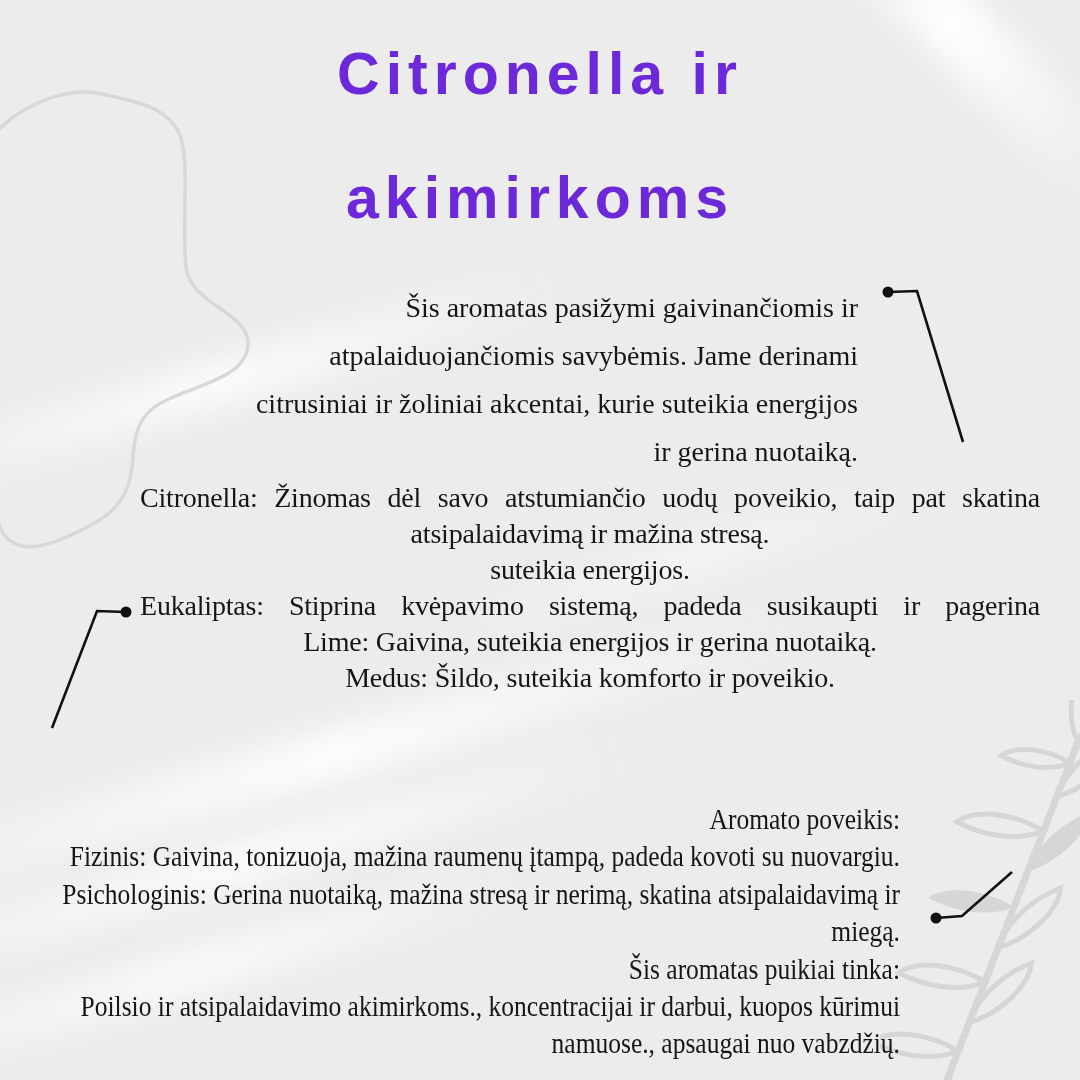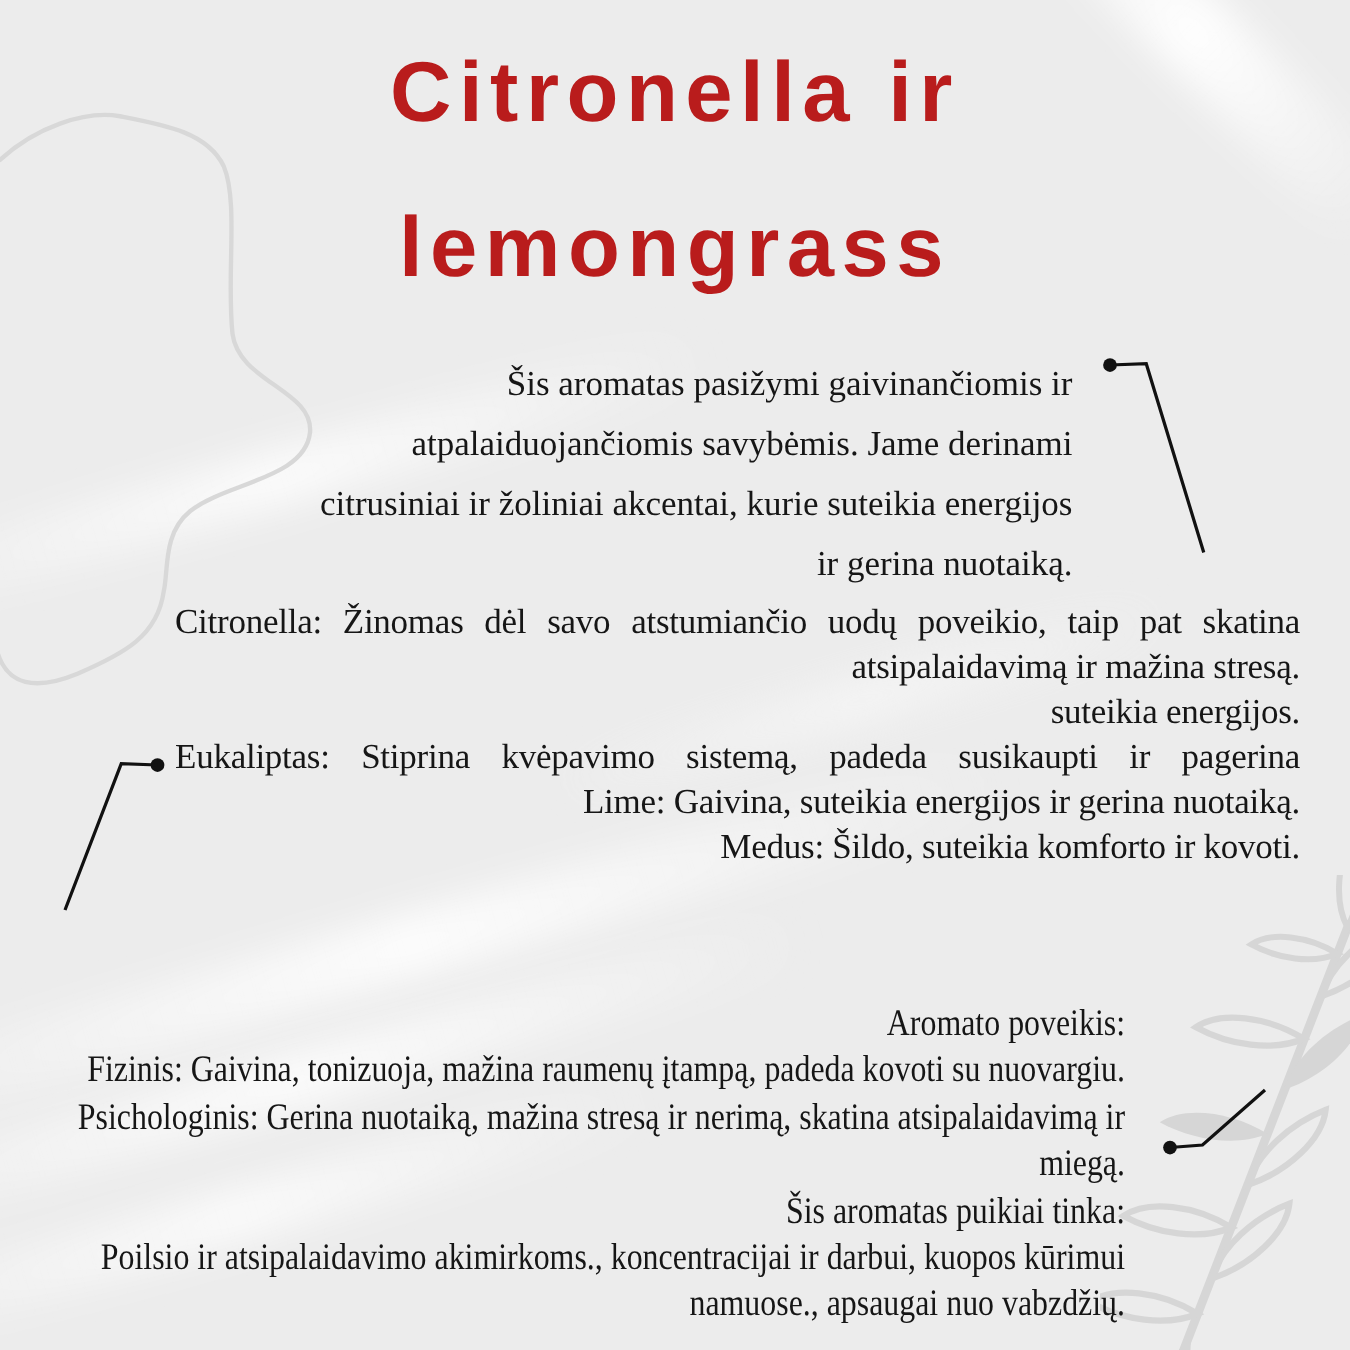--- a/index.html
+++ b/index.html
@@ -21,29 +21,29 @@
   .s5{width:700px;height:44px;left:-160px;top:950px;transform:rotate(-16deg);
       background:linear-gradient(90deg,rgba(255,255,255,0),rgba(255,255,255,.75),rgba(255,255,255,0));}
   .s6{width:520px;height:40px;left:430px;top:540px;transform:rotate(-16deg);opacity:.6;
       background:linear-gradient(90deg,rgba(255,255,255,0),rgba(255,255,255,.7),rgba(255,255,255,0));}
 
   .decor-svg{position:absolute;pointer-events:none;}
 
   .title{
     position:absolute;top:12px;left:0;width:1080px;
     text-align:center;font-family:"Liberation Sans",sans-serif;
-    font-weight:700;font-size:68px;line-height:124px;letter-spacing:6px;
-    color:#b91c1c;
+    font-weight:700;font-size:59px;line-height:124px;letter-spacing:6px;
+    color:#6d28d9;
   }
 
   .intro{position:absolute;top:284px;right:222px;width:1000px;font-size:28px;line-height:48px;}
   .intro .line{text-align:right;white-space:nowrap;}
 
   .ingredients{position:absolute;top:480px;left:140px;width:900px;font-size:28px;line-height:36px;letter-spacing:-0.2px;}
-  .ing-line{text-align:right;}
+  .ing-line{text-align:center;}
   .ing-line.just{text-align:justify;text-align-last:justify;}
 
   .bottom-block{position:absolute;top:800px;right:180px;width:1000px;font-size:30px;}
   .cond-line{
     line-height:37.4px;text-align:right;white-space:nowrap;
     transform:scaleX(0.85);transform-origin:100% 50%;
   }
 
   .callouts{position:absolute;left:0;top:0;width:1080px;height:1080px;pointer-events:none;}
 </style>
@@ -83,37 +83,37 @@
     <use href="#leaf" transform="translate(163,131) rotate(-155)" fill="none" stroke="#d6d6d6" stroke-width="5"></use>
     <use href="#leaf" transform="translate(177,97) rotate(-25)" fill="none" stroke="#d6d6d6" stroke-width="5"></use>
     <use href="#leaf" transform="translate(190,63) rotate(-155) scale(0.8)" fill="none" stroke="#d6d6d6" stroke-width="6"></use>
     <use href="#leaf" transform="translate(198,42) rotate(-70) scale(0.8)" fill="none" stroke="#d6d6d6" stroke-width="6"></use>
 
     <use href="#leaf" transform="translate(70,378) rotate(140) scale(0.62)" fill="none" stroke="#d6d6d6" stroke-width="8"></use>
   </svg>
 
   <div class="title">
     <div>Citronella ir</div>
-    <div>lemongrass</div>
+    <div>akimirkoms</div>
   </div>
 
   <div class="intro">
     <div class="line">Šis aromatas pasižymi gaivinančiomis ir</div>
     <div class="line">atpalaiduojančiomis savybėmis. Jame derinami</div>
     <div class="line">citrusiniai ir žoliniai akcentai, kurie suteikia energijos</div>
     <div class="line">ir gerina nuotaiką.</div>
   </div>
 
   <div class="ingredients">
     <div class="ing-line just">Citronella: Žinomas dėl savo atstumiančio uodų poveikio, taip pat skatina</div>
     <div class="ing-line">atsipalaidavimą ir mažina stresą.</div>
     <div class="ing-line">suteikia energijos.</div>
     <div class="ing-line just">Eukaliptas: Stiprina kvėpavimo sistemą, padeda susikaupti ir pagerina</div>
     <div class="ing-line">Lime: Gaivina, suteikia energijos ir gerina nuotaiką.</div>
-    <div class="ing-line">Medus: Šildo, suteikia komforto ir kovoti.</div>
+    <div class="ing-line">Medus: Šildo, suteikia komforto ir poveikio.</div>
   </div>
 
   <div class="bottom-block">
     <div class="cond-line">Aromato poveikis:</div>
     <div class="cond-line">Fizinis: Gaivina, tonizuoja, mažina raumenų įtampą, padeda kovoti su nuovargiu.</div>
     <div class="cond-line">Psichologinis: Gerina nuotaiką, mažina stresą ir nerimą, skatina atsipalaidavimą ir</div>
     <div class="cond-line">miegą.</div>
     <div class="cond-line">Šis aromatas puikiai tinka:</div>
     <div class="cond-line">Poilsio ir atsipalaidavimo akimirkoms., koncentracijai ir darbui, kuopos kūrimui</div>
     <div class="cond-line">namuose., apsaugai nuo vabzdžių.</div>

